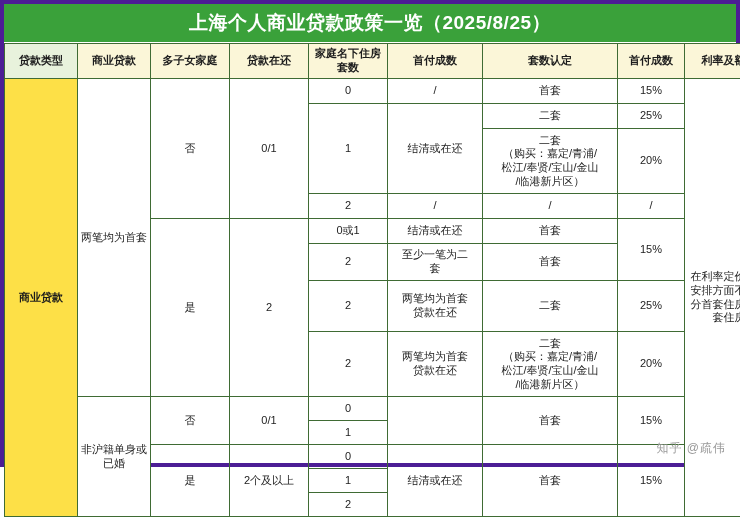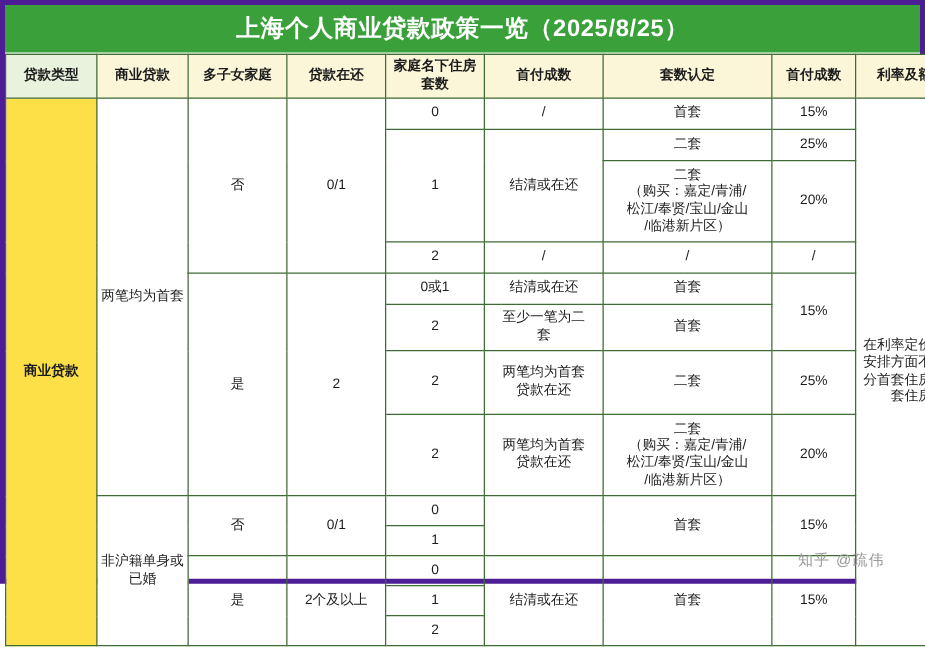--- a/index.html
+++ b/index.html
@@ -75,21 +75,21 @@
     width: 84px;
   }
   td.small {
     font-size: 10.5px;
   }
   .nowrapish {
     white-space: normal;
   }
   .wm {
     position: absolute;
-    right: 28px;
+    right: 10px;
     bottom: 6px;
     font-size: 12px;
     color: #9a9a9a;
     letter-spacing: 1px;
   }
 </style>
 </head>
 <body>
 
 <div class="sheet">

